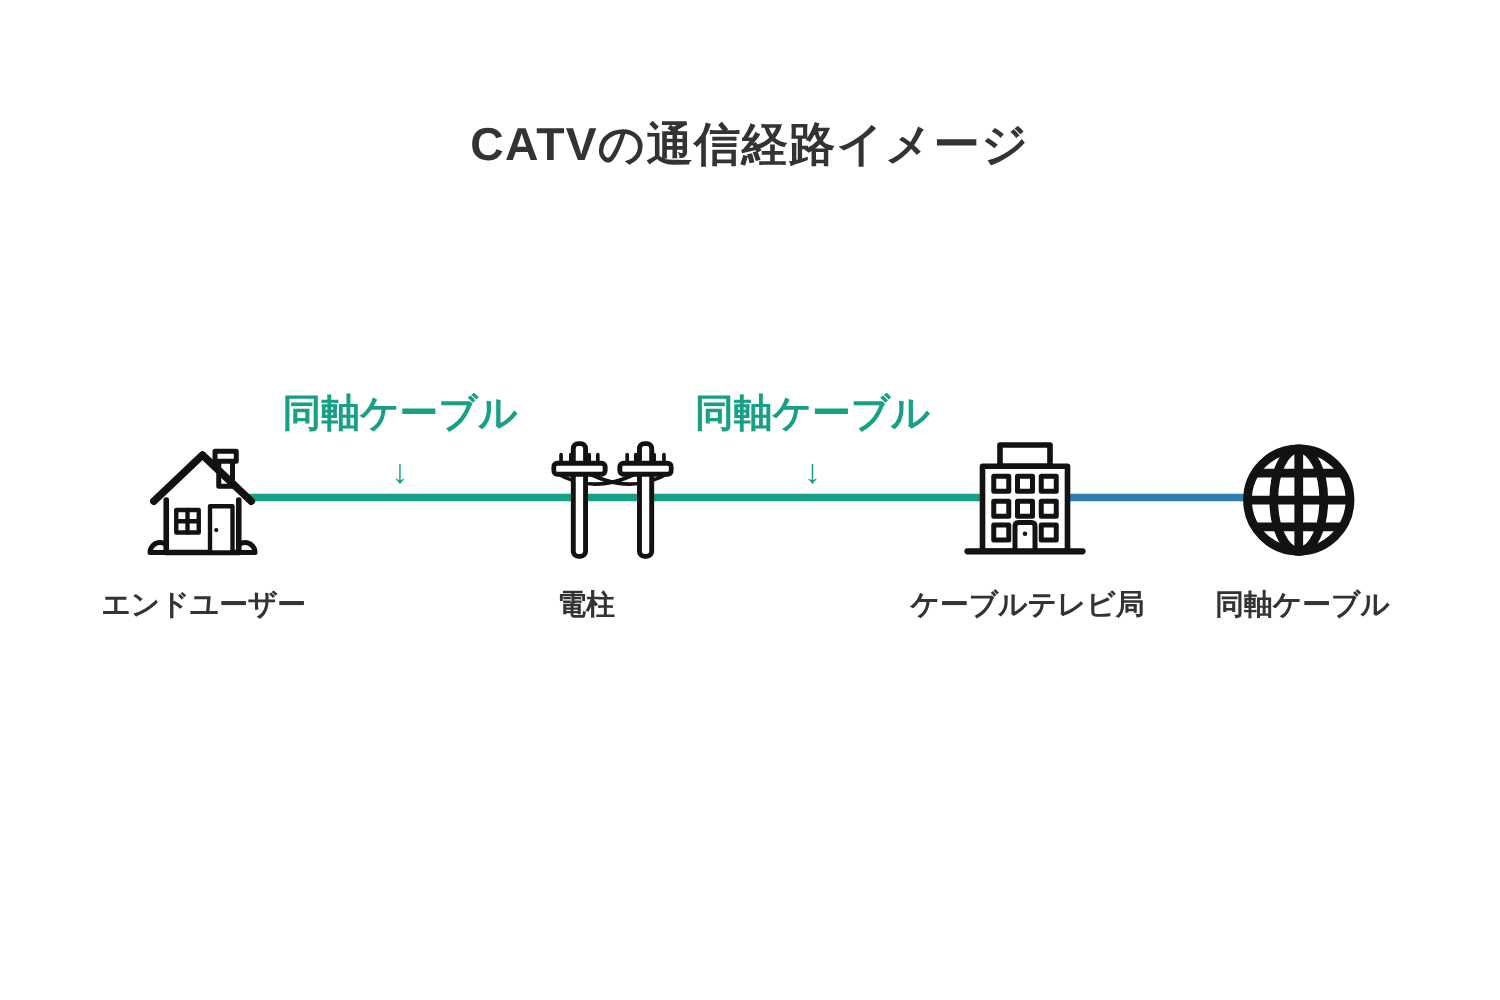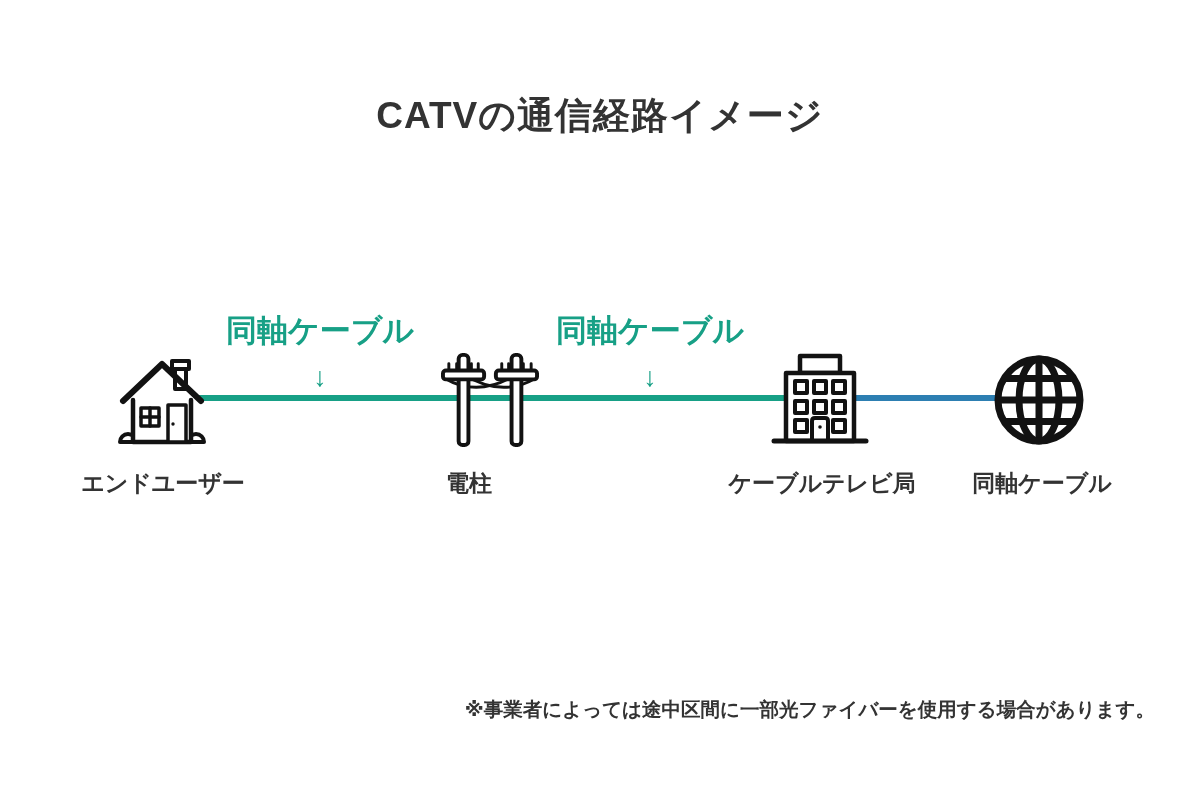--- a/index.html
+++ b/index.html
@@ -206,16 +206,15 @@
         <ellipse cx="50" cy="50" rx="20" ry="41"></ellipse>
         <line x1="9" y1="50" x2="91" y2="50"></line>
         <line x1="16" y1="28.5" x2="84" y2="28.5"></line>
         <line x1="16" y1="71.5" x2="84" y2="71.5"></line>
       </g>
     </svg>
   </div>
   <div class="node-label" style="left:1042px;">同軸ケーブル</div>
 
   <div class="notes">
-    <div class="note-line">※事業者によっては途中区間に一部光ファイバーを使用する場合があります。</div>
   </div>
 
 </div>
 
 </body></html>

